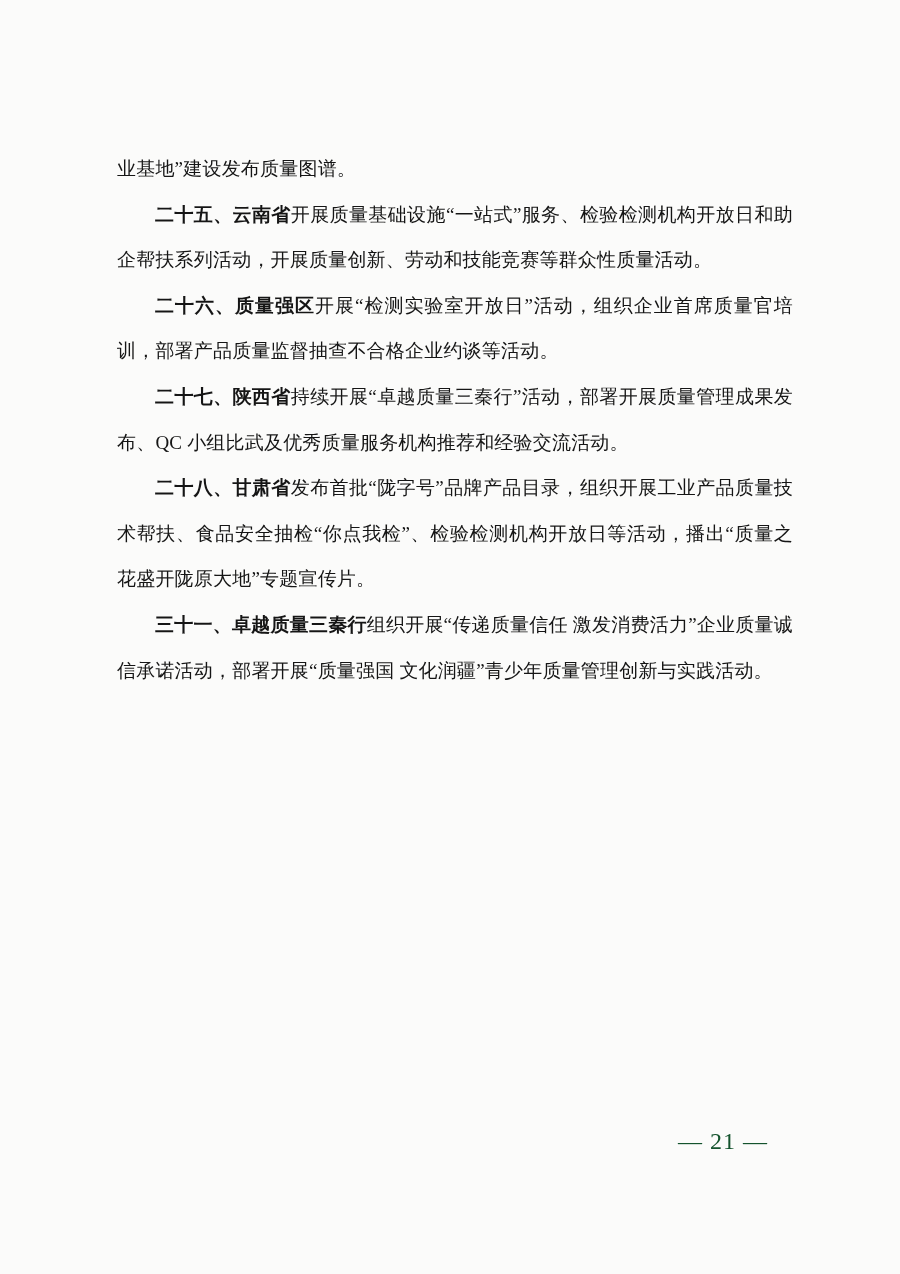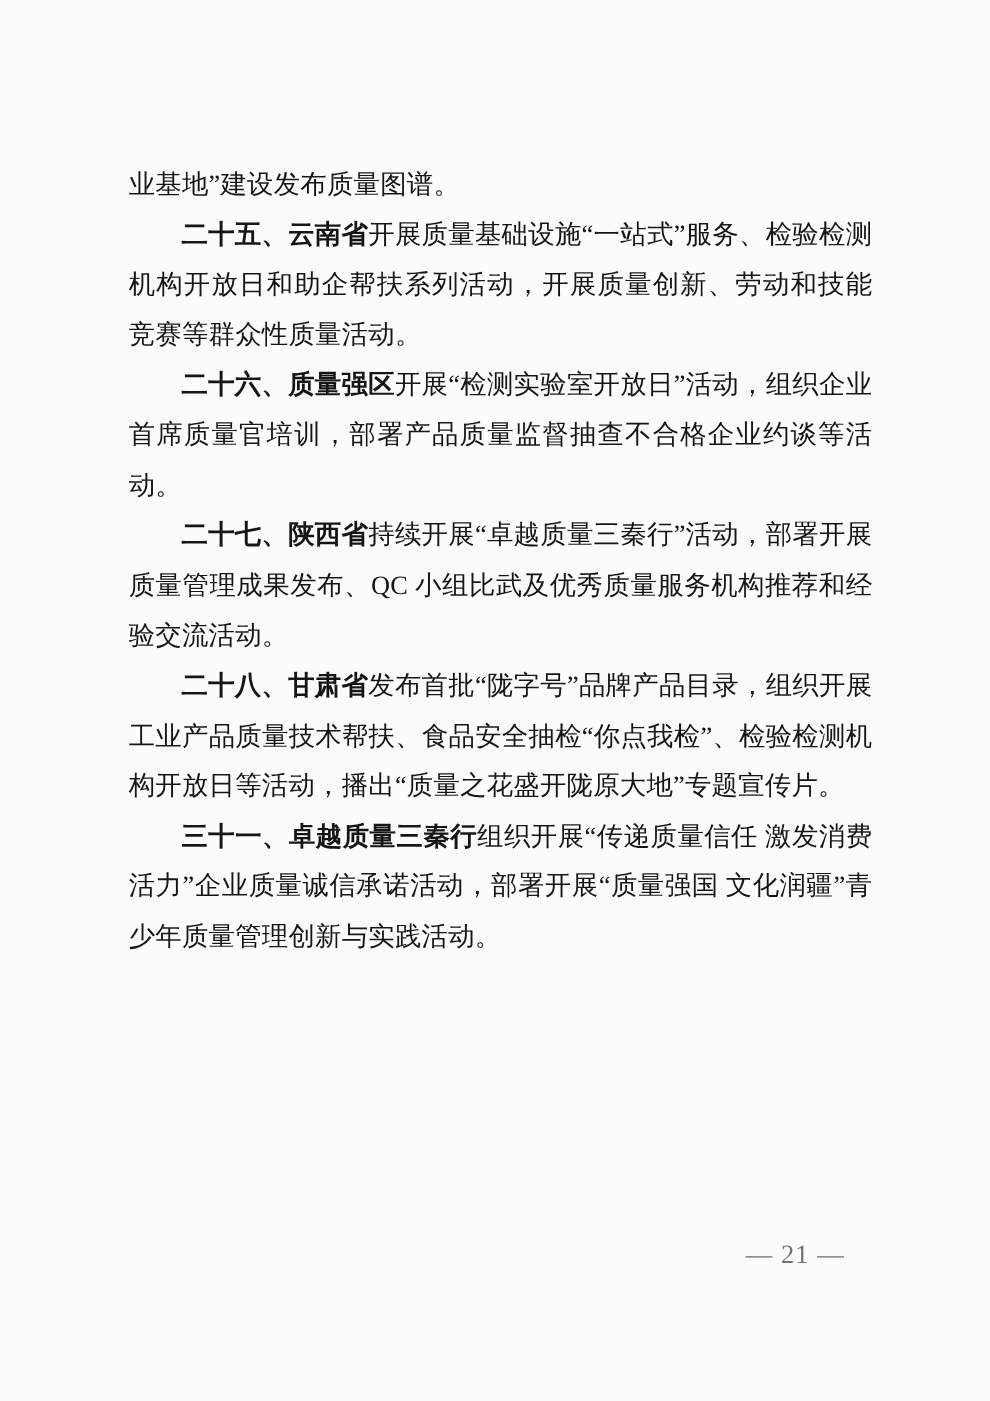--- a/index.html
+++ b/index.html
@@ -20,40 +20,40 @@
     inset: 0;
   }
   .doc-body {
     position: absolute;
     left: 117px;
     top: 146px;
     width: 676px;
   }
   p.doc-para {
     margin: 0;
-    font-size: 24px;
+    font-size: 19px;
     line-height: 45.6px;
     text-align: justify;
     text-justify: inter-character;
     text-indent: 2em;
     letter-spacing: 0.2px;
   }
   p.doc-para.no-indent {
     text-indent: 0;
   }
   p.doc-para b.para-lead {
     font-weight: bold;
   }
   .page-footer {
     position: absolute;
     top: 1128px;
     right: 132px;
     font-size: 24px;
     letter-spacing: 1px;
-    color: #737373;
+    color: #14532d;
     white-space: nowrap;
   }
 </style>
 </head>
 <body>
 
 <div class="page">
 
   <div class="doc-body">
 

